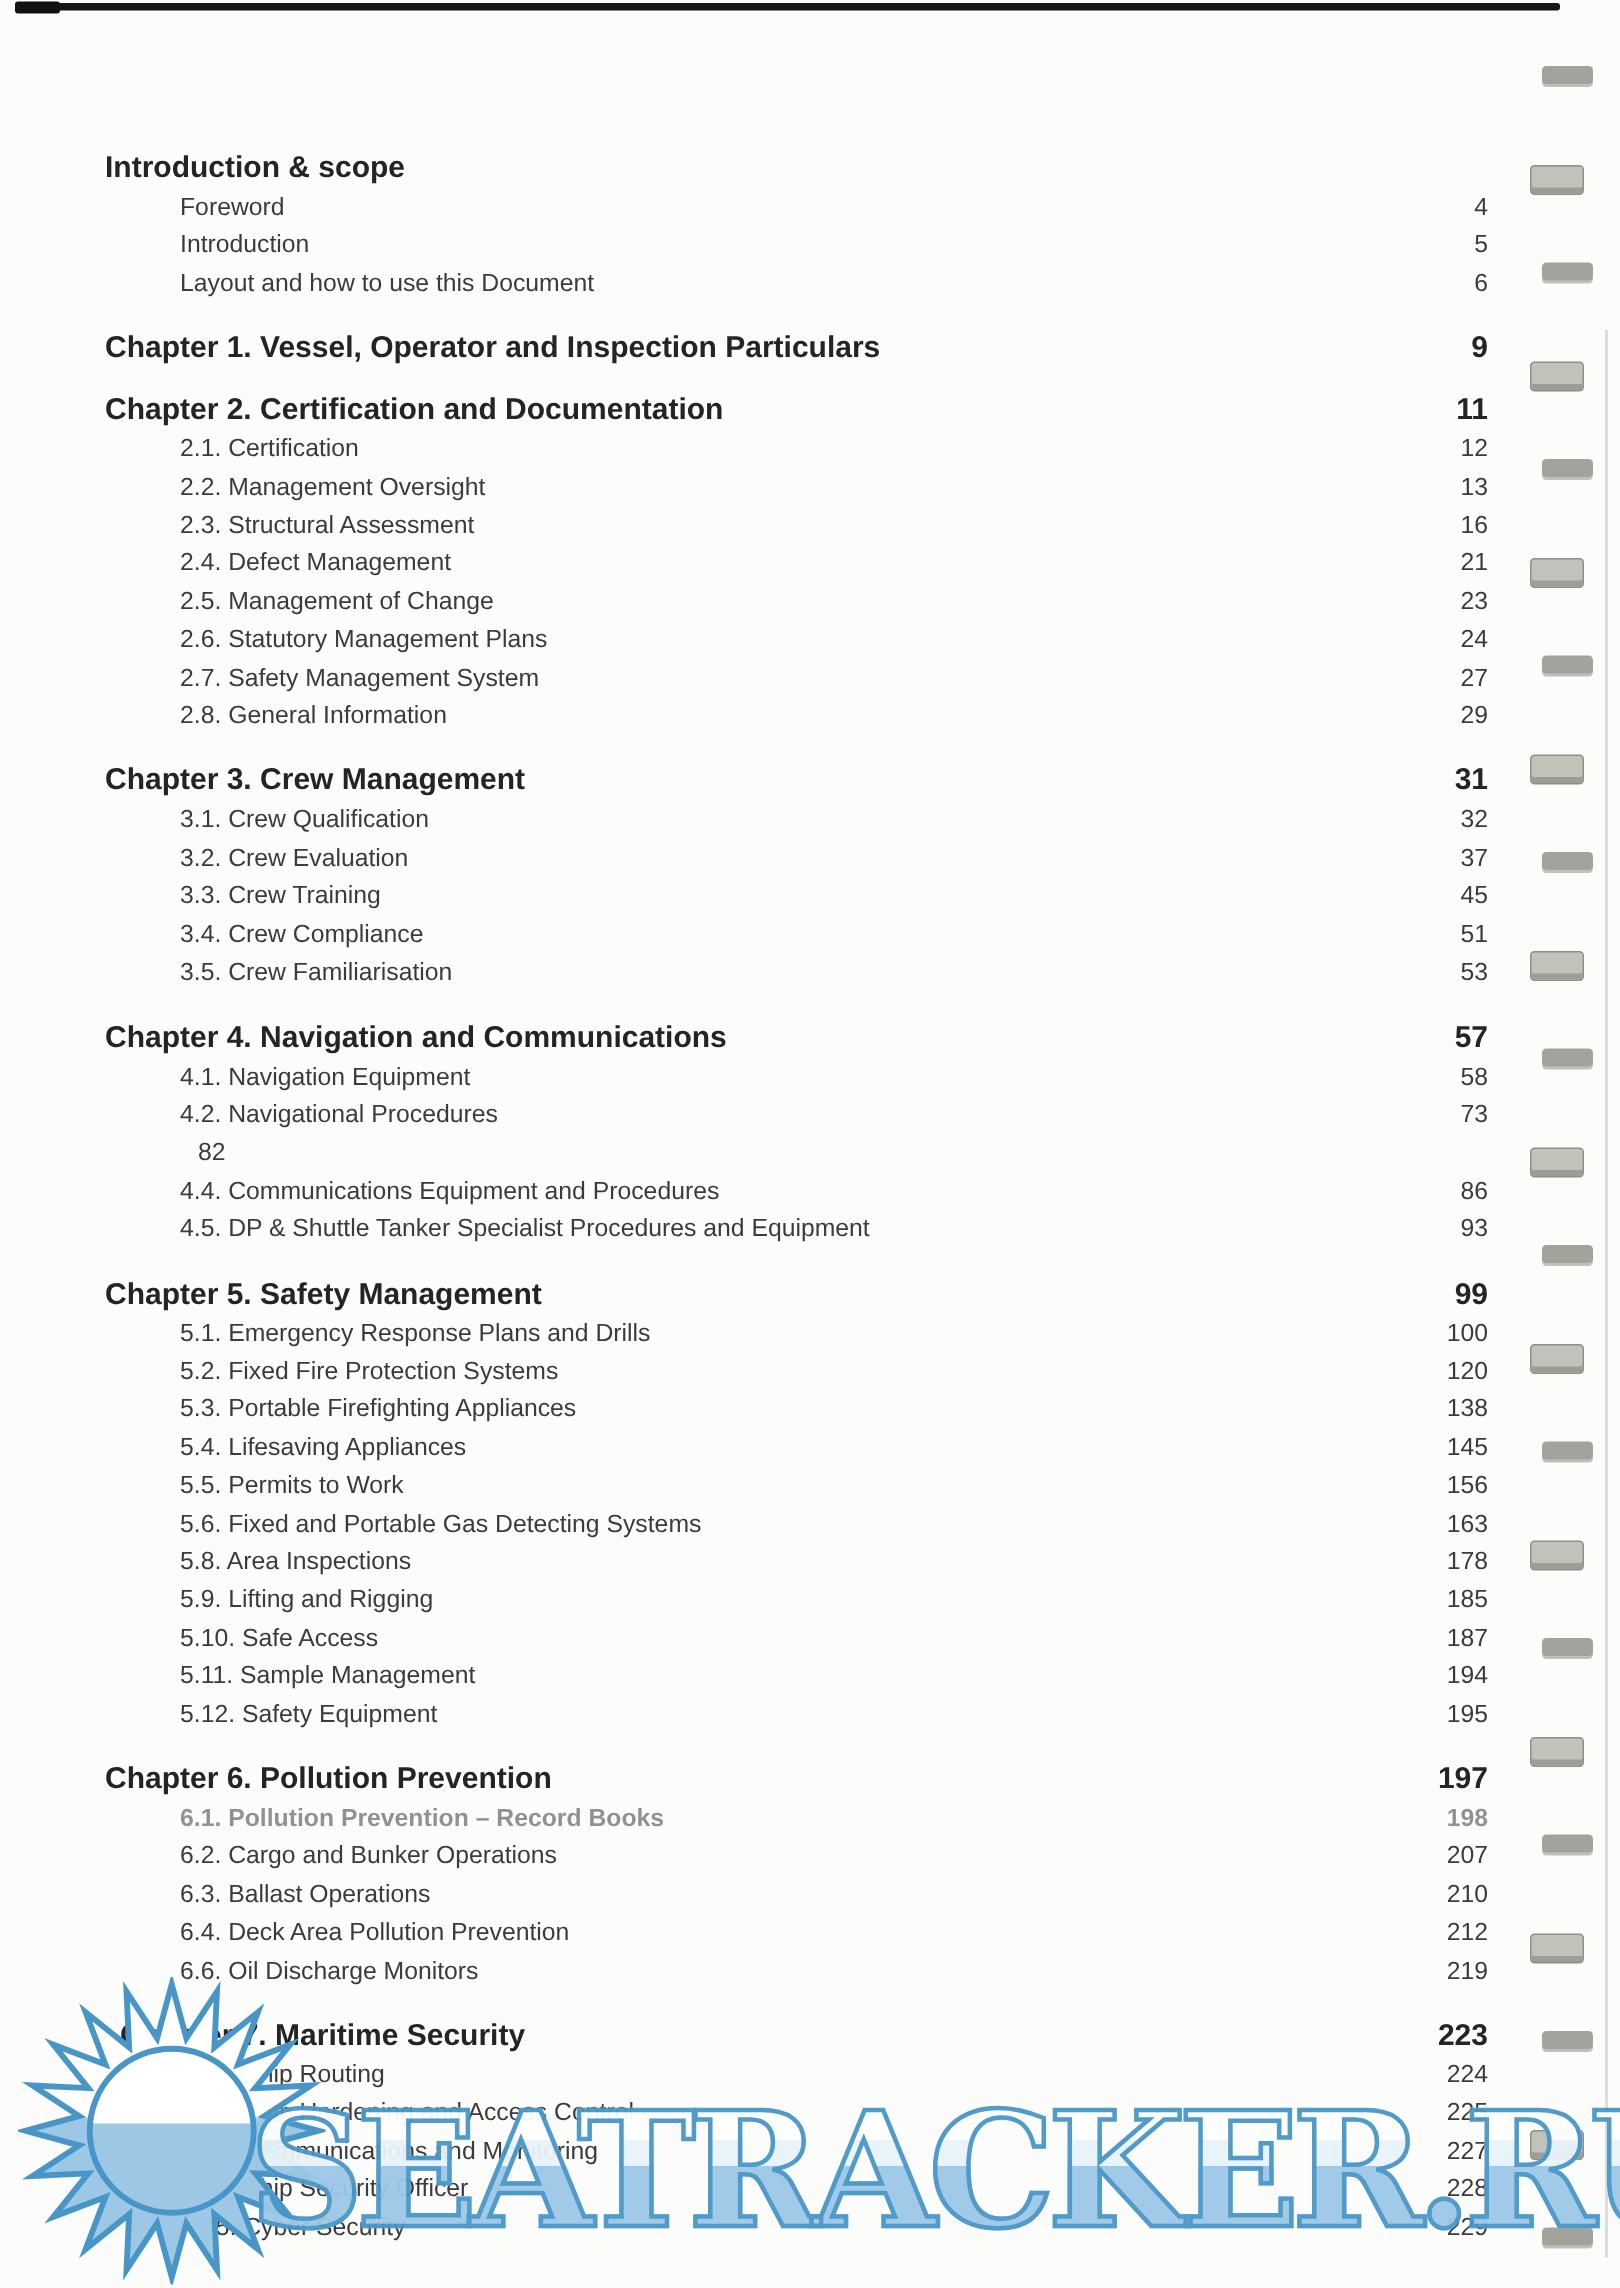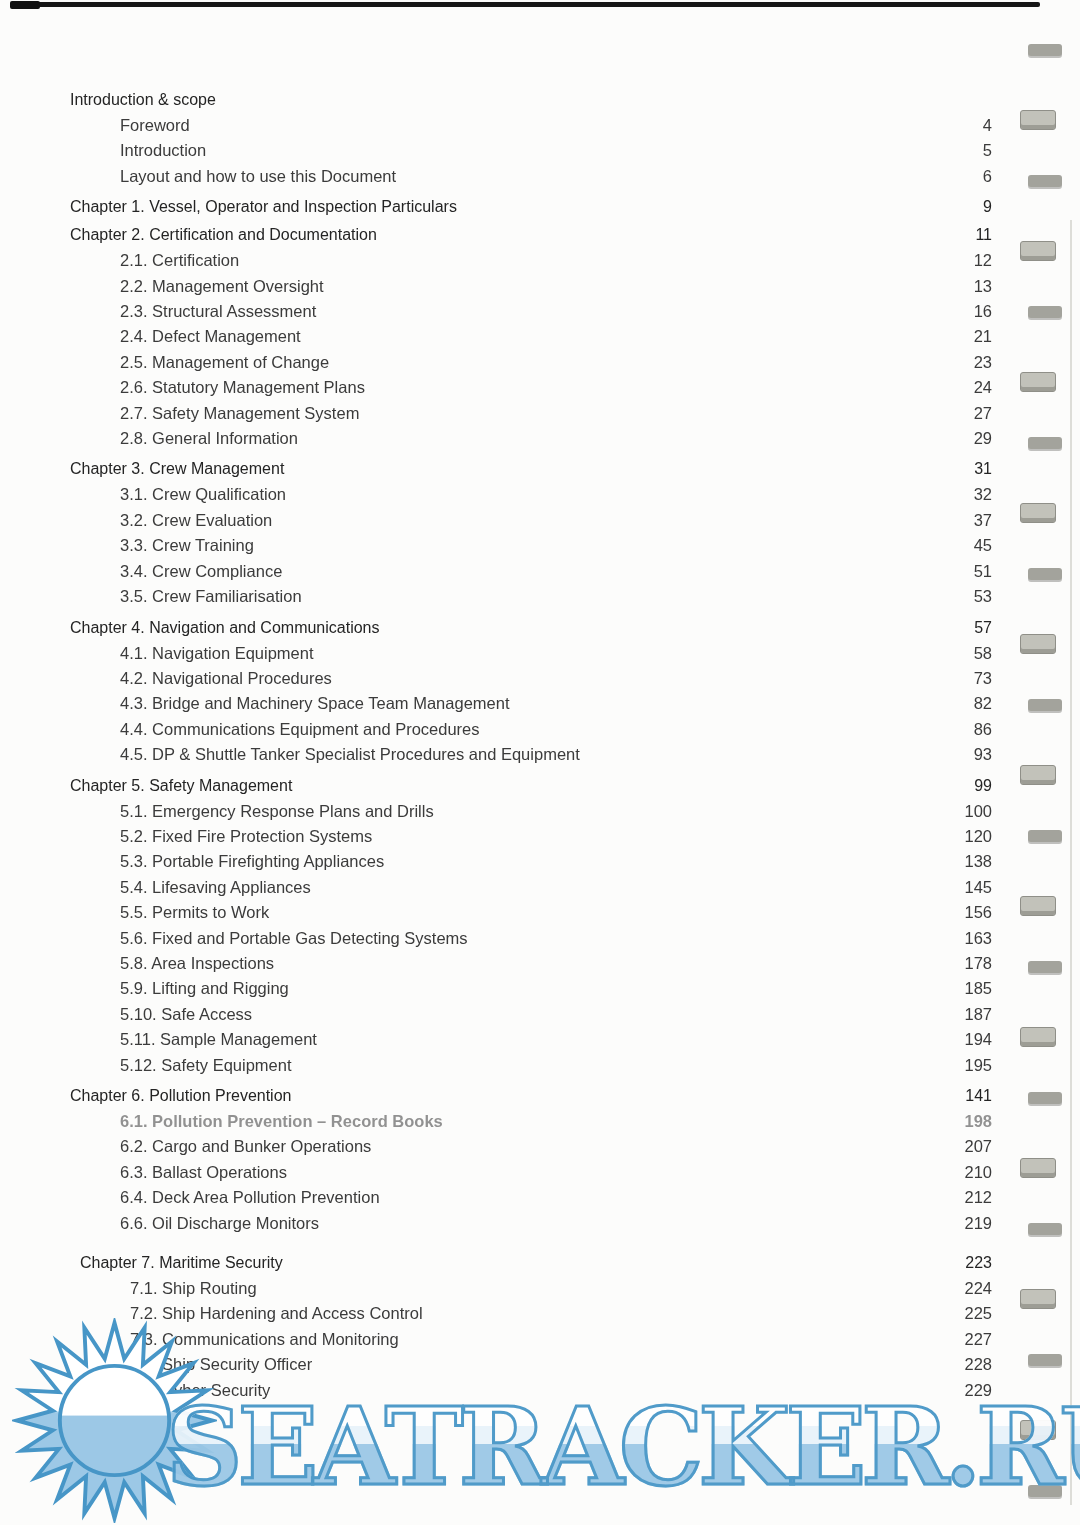--- a/index.html
+++ b/index.html
@@ -42,22 +42,22 @@
   .toc {
     position: absolute; left: 0; top: 0;
     width: 1080px;
     box-sizing: border-box;
     padding: 82px 88px 0 70px;
   }
   .toc-section { margin: 0; }
   .toc-section:last-child { margin-top: 16px; padding-left: 10px; }
   .row { display: flex; justify-content: space-between; align-items: baseline; }
   .row.heading {
-    font-size: 16px; font-weight: normal; color: #242424;
-    line-height: 21px; margin: 7px 0 3px 0;
+    font-size: 20px; font-weight: bold; color: #242424;
+    line-height: 21px; margin: 20px 0 3px 0;
   }
   .row.item {
     font-size: 16.5px; color: #3b3b3b;
     line-height: 25.4px; padding-left: 50px;
   }
   .row .pg { text-align: right; white-space: nowrap; padding-left: 12px; }
   .row.item .pg { color: #3b3b3b; }
   .row.dim { opacity: 0.55; font-weight: bold; }
 
   
@@ -208,21 +208,20 @@
       </div>
       <div class="row item">
         <span class="label">4.1. Navigation Equipment</span>
         <span class="pg">58</span>
       </div>
       <div class="row item">
         <span class="label">4.2. Navigational Procedures</span>
         <span class="pg">73</span>
       </div>
       <div class="row item">
-        <span class="label">4.3. Bridge and Machinery Space Team Management</span>
         <span class="pg">82</span>
       </div>
       <div class="row item">
         <span class="label">4.4. Communications Equipment and Procedures</span>
         <span class="pg">86</span>
       </div>
       <div class="row item">
         <span class="label">4.5. DP &amp; Shuttle Tanker Specialist Procedures and Equipment</span>
         <span class="pg">93</span>
       </div>
@@ -273,21 +272,21 @@
         <span class="pg">194</span>
       </div>
       <div class="row item">
         <span class="label">5.12. Safety Equipment</span>
         <span class="pg">195</span>
       </div>
     </section>
     <section class="toc-section">
       <div class="row heading">
         <span class="label">Chapter 6. Pollution Prevention</span>
-        <span class="pg">141</span>
+        <span class="pg">197</span>
       </div>
       <div class="row item dim">
         <span class="label">6.1. Pollution Prevention – Record Books</span>
         <span class="pg">198</span>
       </div>
       <div class="row item">
         <span class="label">6.2. Cargo and Bunker Operations</span>
         <span class="pg">207</span>
       </div>
       <div class="row item">

